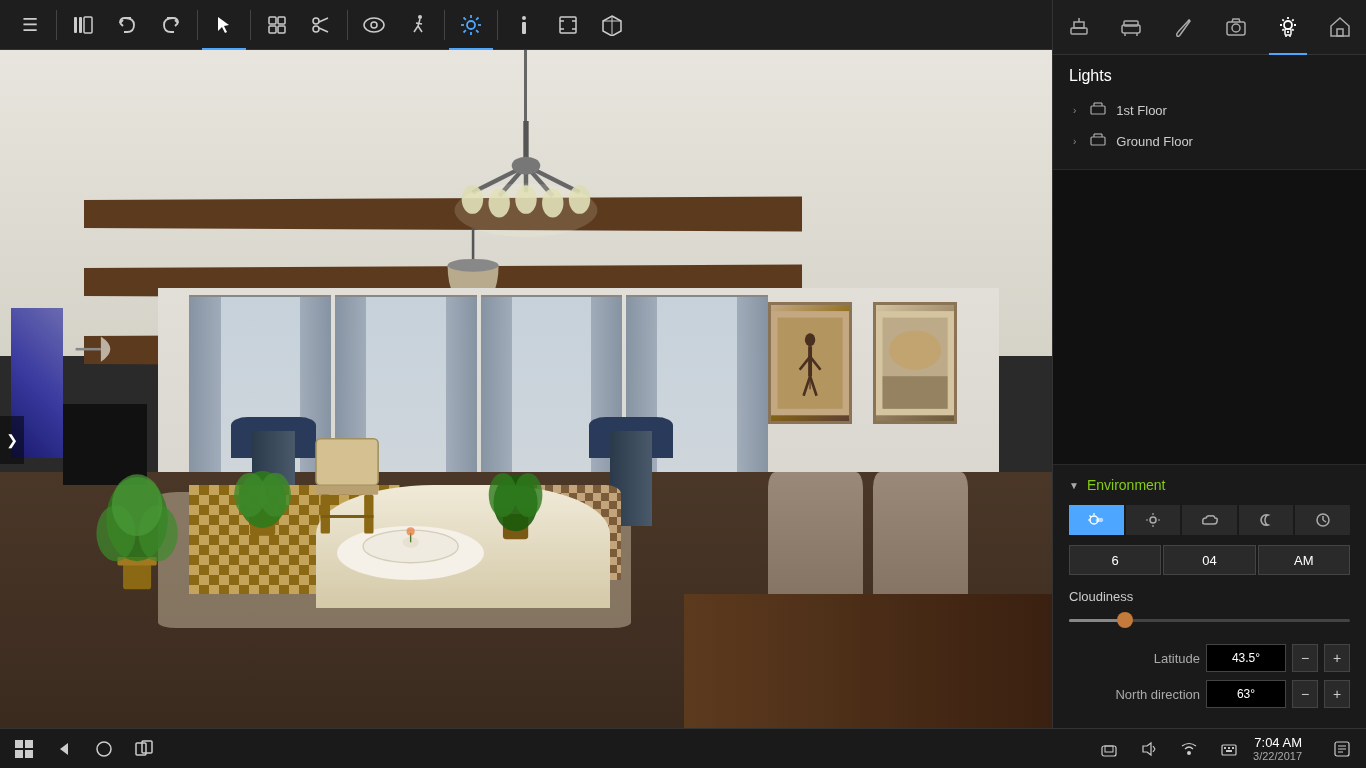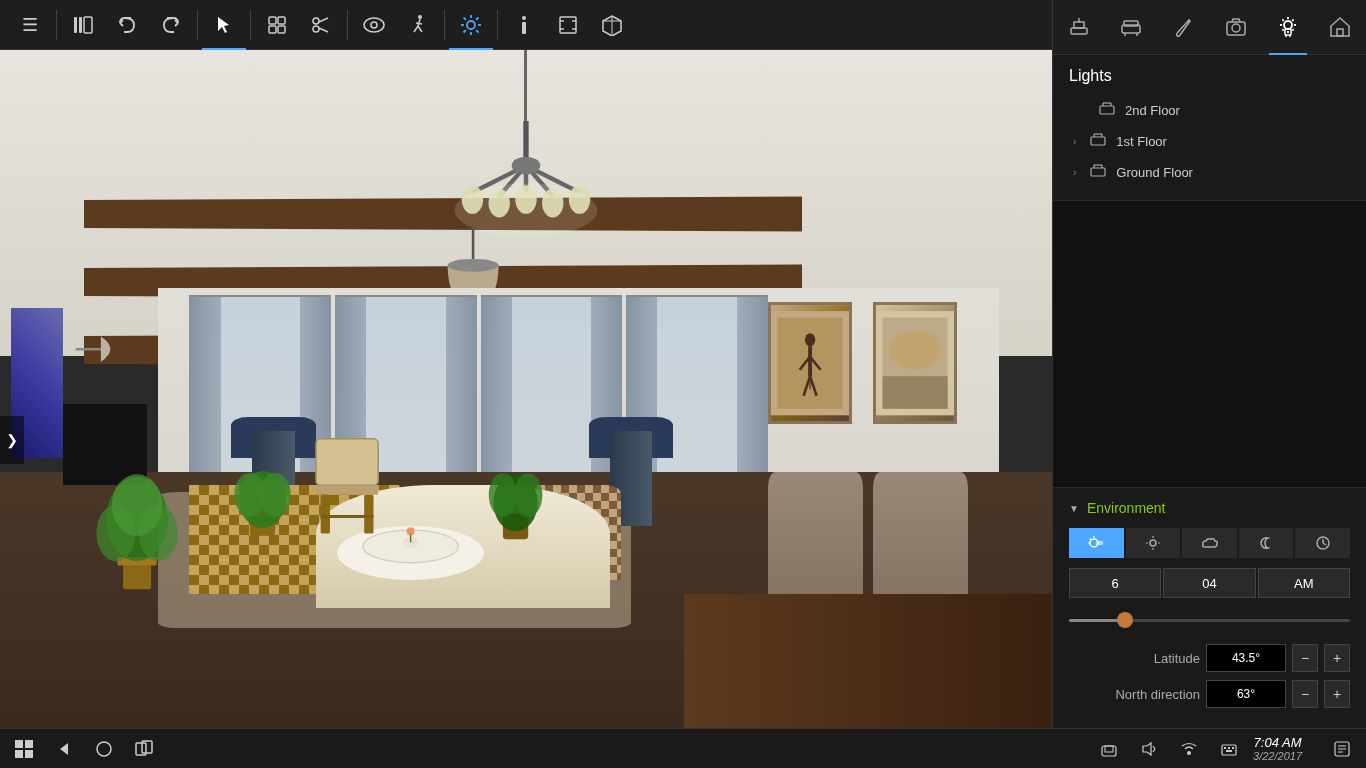--- a/index.html
+++ b/index.html
@@ -177,21 +177,21 @@
       top: calc(50px + 340px);
     }
 
     
     #status-bar {
       position: absolute; bottom: 0; left: 0; width: 1366px; height: 40px;
       background: #1a1a1a; border-top: 1px solid #333;
       display: flex; align-items: center; padding: 0 8px; gap: 8px;
     }
     .status-icon { width: 32px; height: 32px; display: flex; align-items: center; justify-content: center; color: #ccc; cursor: pointer; }
-    .status-time { margin-left: auto; margin-right: 16px; text-align: center; font-size: 12px; color: #fff; font-style: italic; }
+    .status-time { margin-left: auto; margin-right: 16px; text-align: right; font-size: 12px; color: #fff; }
 
     
     #right-panel {
       position: absolute; top: 0; left: 1052px; width: 314px; height: 728px;
       background: #1a1a1a; border-left: 1px solid #333;
       display: flex; flex-direction: column;
     }
 
     
     #panel-icon-bar {
@@ -622,32 +622,20 @@
           <polygon points="11,2 20,10 20,20 2,20 2,10" fill="none" stroke="#aaa" stroke-width="1.5"></polygon>
           <rect x="8" y="13" width="6" height="7" fill="none" stroke="#aaa" stroke-width="1.5"></rect>
         </svg>
     </div>
   </div>
 
   <div id="lights-section">
     <div class="section-title">Lights</div>
 
 
-    <div class="light-item">
-      <span style="width:16px;"></span>
-      <span class="light-item-icon">
-        <svg width="16" height="16" viewBox="0 0 16 16">
-            <rect x="1" y="5" width="14" height="8" rx="1" fill="none" stroke="#aaa" stroke-width="1.2"></rect>
-            <line x1="4" y1="5" x2="4" y2="2" stroke="#aaa" stroke-width="1.2"></line>
-            <line x1="12" y1="5" x2="12" y2="2" stroke="#aaa" stroke-width="1.2"></line>
-            <line x1="4" y1="2" x2="12" y2="2" stroke="#aaa" stroke-width="1.2"></line>
-          </svg>
-      </span>
-      <span>2nd Floor</span>
-    </div>
 
     <div class="light-item">
       <span class="light-item-expand">›</span>
       <span class="light-item-icon">
         <svg width="16" height="16" viewBox="0 0 16 16">
             <rect x="1" y="5" width="14" height="8" rx="1" fill="none" stroke="#aaa" stroke-width="1.2"></rect>
             <line x1="4" y1="5" x2="4" y2="2" stroke="#aaa" stroke-width="1.2"></line>
             <line x1="12" y1="5" x2="12" y2="2" stroke="#aaa" stroke-width="1.2"></line>
             <line x1="4" y1="2" x2="12" y2="2" stroke="#aaa" stroke-width="1.2"></line>
           </svg>
@@ -714,20 +702,21 @@
           </svg>
       </button>
     </div>
 
     <div class="time-display">
       <div class="time-box">6</div>
       <div class="time-box">04</div>
       <div class="time-box">AM</div>
     </div>
 
+    <div class="cloudiness-label">Cloudiness</div>
     <div class="slider-container">
       <div class="slider-track">
         <div class="slider-fill"></div>
       </div>
       <div class="slider-thumb"></div>
     </div>
 
     <div class="coord-row">
       <span class="coord-label">Latitude</span>
       <div class="coord-input">43.5°</div>

